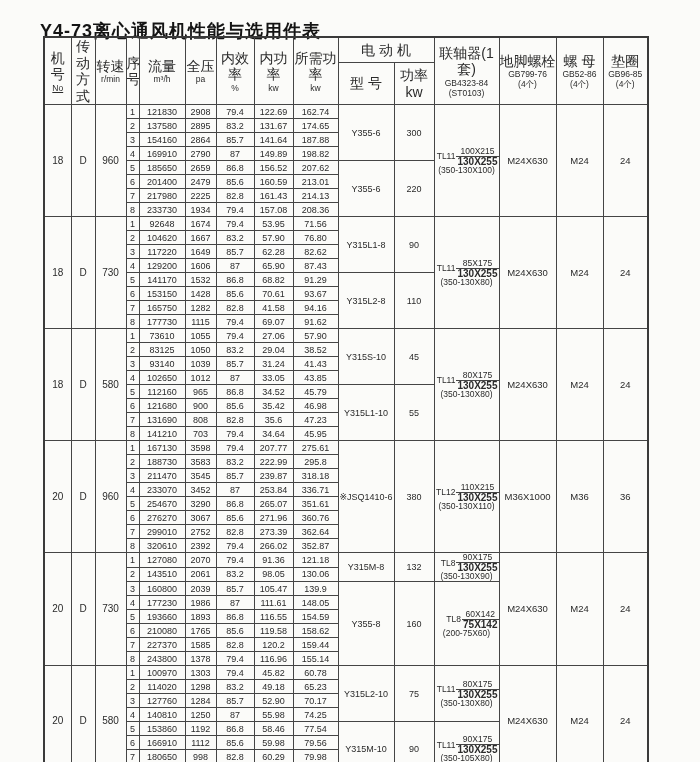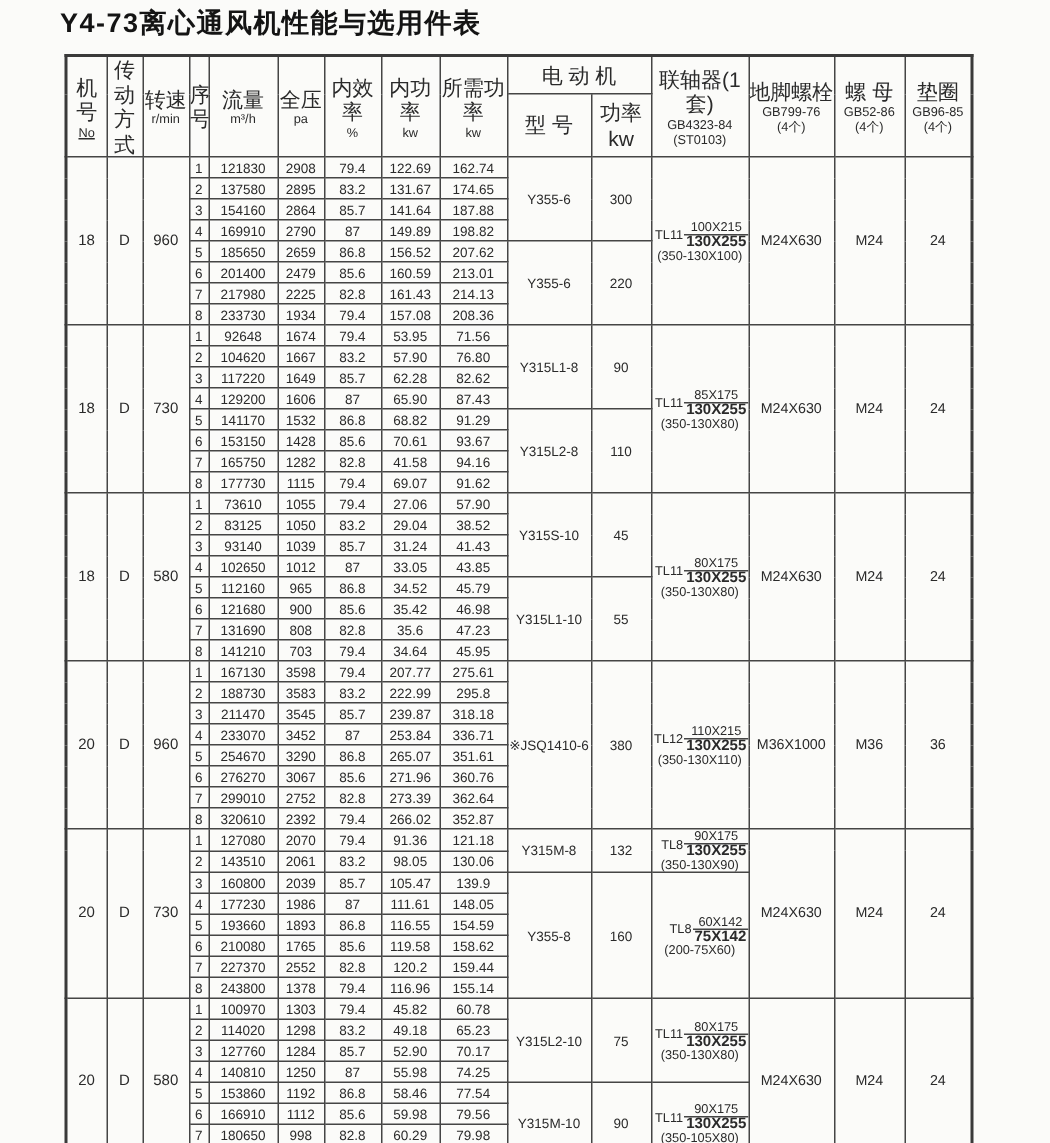--- a/index.html
+++ b/index.html
@@ -3,21 +3,21 @@
 <meta charset="utf-8">
 <style>
   html,body{margin:0;padding:0;}
   body{
     width:700px;height:762px;position:relative;
     background:#fbfbf9;color:#242424;
     font-family:"Liberation Sans","DejaVu Sans",sans-serif;
     overflow:hidden;
   }
   .page-title{
-    position:absolute;left:40px;top:3px;
+    position:absolute;left:40px;top:19px;
     font-size:18px;font-weight:bold;color:#141414;letter-spacing:1px;
   }
   table.fan{
     position:absolute;left:43px;top:36px;width:604px;
     border-collapse:collapse;table-layout:fixed;
     border:2px solid #3a3a3a;
   }
   table.fan th,table.fan td{
     border:1px solid #454545;padding:0;margin:0;
     text-align:center;vertical-align:middle;
@@ -540,21 +540,21 @@
         <td class="num">6</td>
         <td class="num">210080</td>
         <td class="num">1765</td>
         <td class="num">85.6</td>
         <td class="num">119.58</td>
         <td class="num">158.62</td>
       </tr>
       <tr>
         <td class="num">7</td>
         <td class="num">227370</td>
-        <td class="num">2552</td>
+        <td class="num">1585</td>
         <td class="num">82.8</td>
         <td class="num">120.2</td>
         <td class="num">159.44</td>
       </tr>
       <tr>
         <td class="num">8</td>
         <td class="num">243800</td>
         <td class="num">1378</td>
         <td class="num">79.4</td>
         <td class="num">116.96</td>

